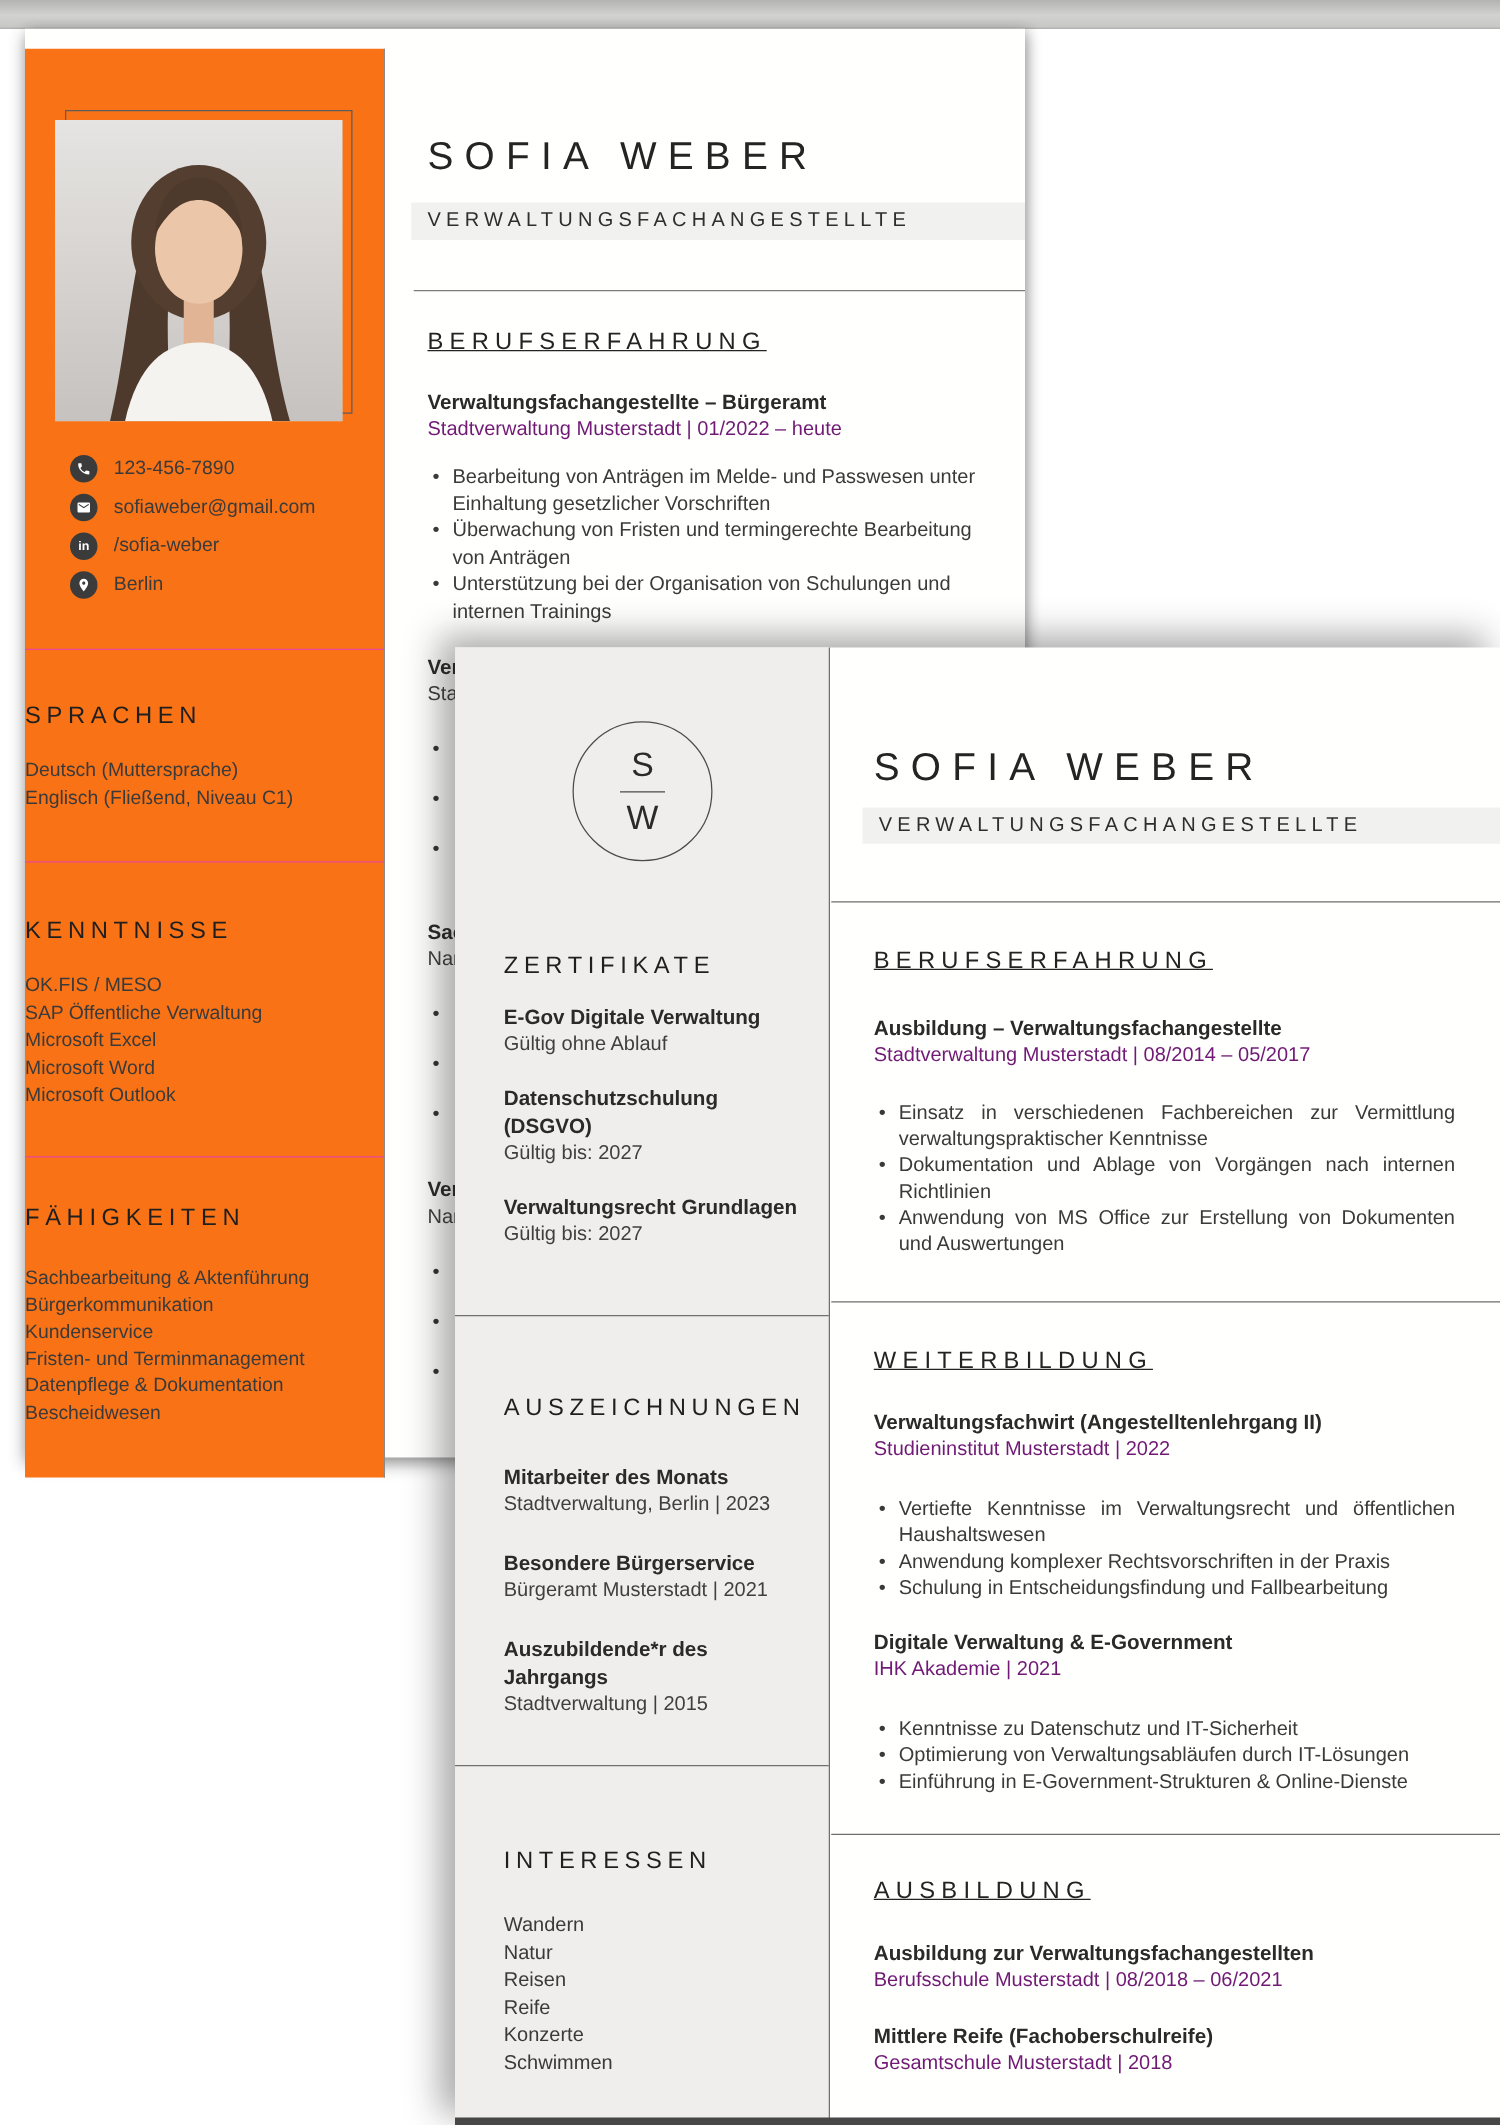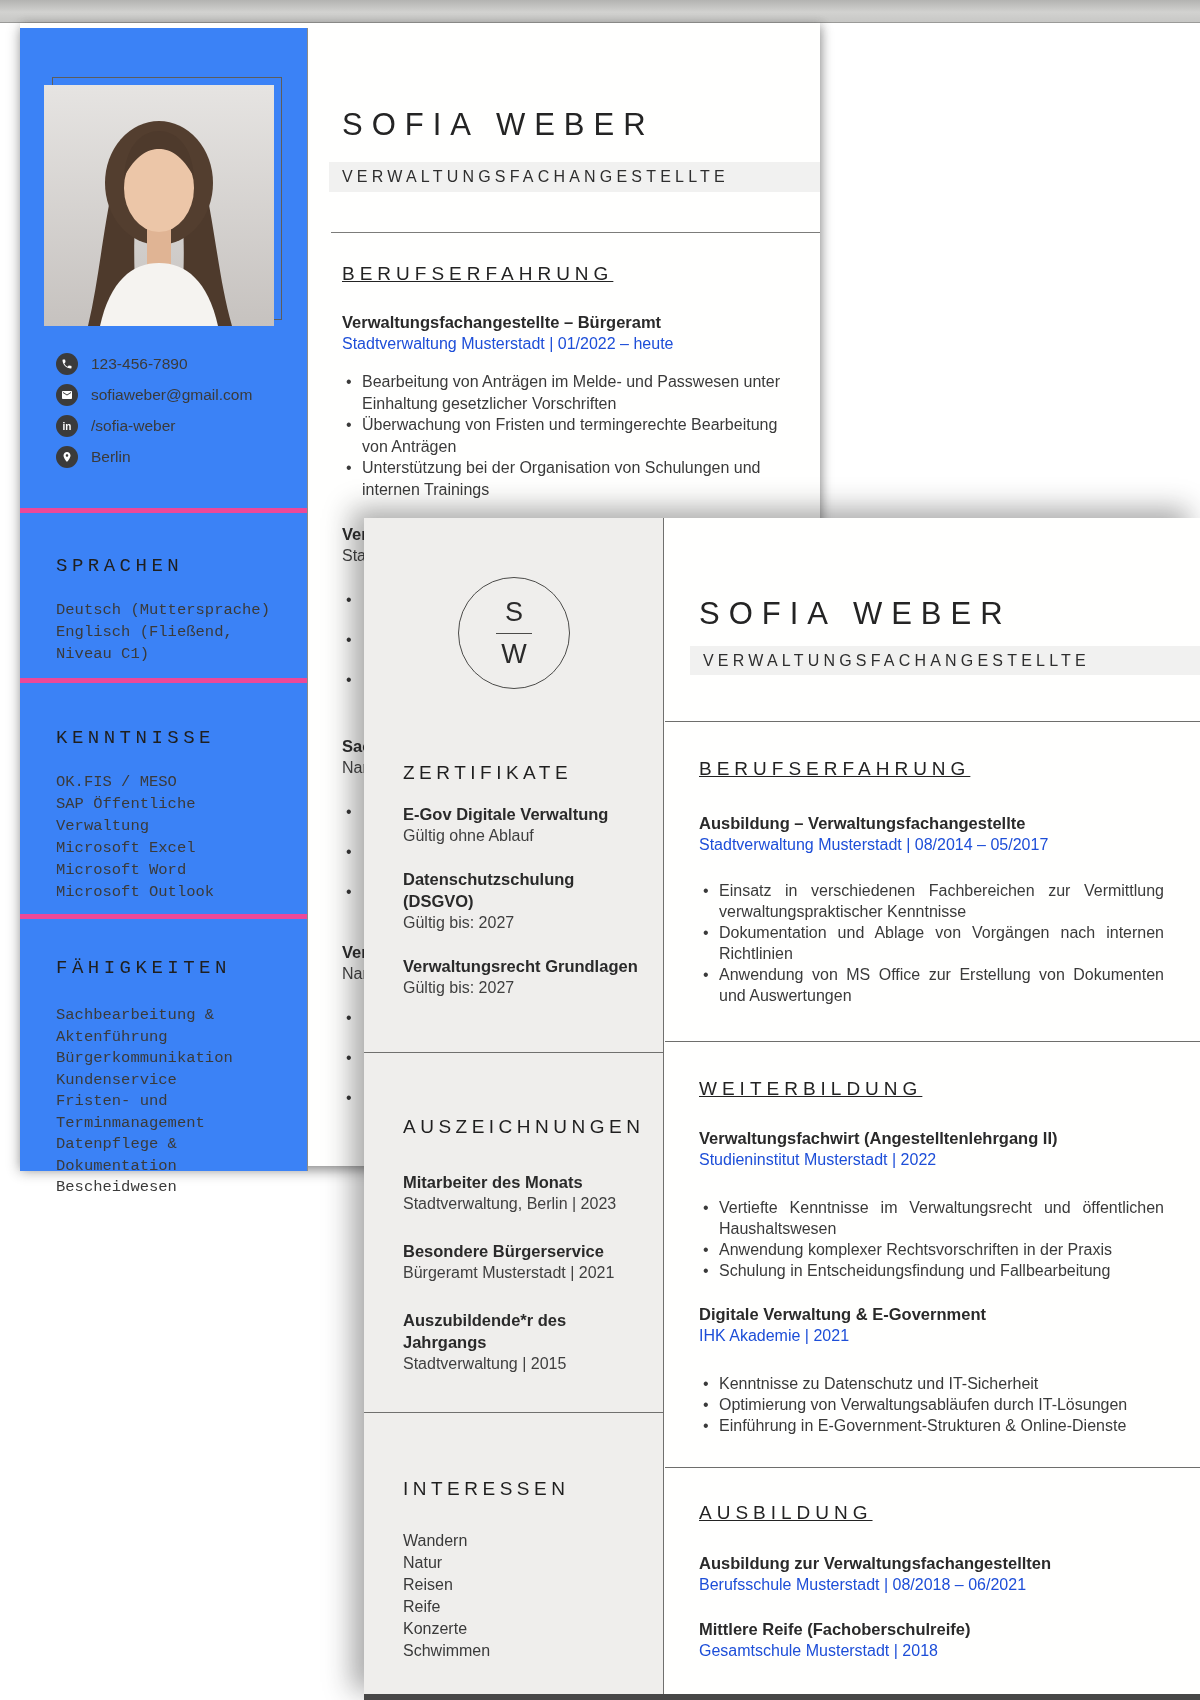--- a/index.html
+++ b/index.html
@@ -19,54 +19,54 @@
   .page1{
     left:20px;top:23px;width:800px;height:1143px;
     box-shadow:0 5px 12px rgba(40,40,40,.45), 3px 0 8px rgba(60,60,60,.18);
   }
   .page2{
     left:364px;top:518px;width:836px;height:1182px;
     box-shadow:-12px -9px 26px rgba(30,30,30,.38);
   }
   
   .p1-sidebar{
-    position:absolute;left:0;top:5px;width:288px;height:100%;
-    background:#3b82f6;border-right:1px solid #8b8b89;box-sizing:border-box;
+    position:absolute;left:0;top:16px;width:288px;height:100%;
+    background:#f97316;border-right:1px solid #8b8b89;box-sizing:border-box;
   }
   .photo-frame{position:absolute;left:32px;top:49px;width:228px;height:241px;border:1px solid #5d5d5b;}
   .photo{position:absolute;left:24px;top:57px;width:230px;height:241px;overflow:hidden;background:#d8d5d2;}
   .photo svg{display:block;}
   .contact{position:absolute;left:36px;top:325px;}
   .crow{display:flex;align-items:center;height:22px;margin-bottom:9px;}
   .cicon{
     width:22px;height:22px;border-radius:50%;background:#3b3b3b;color:#fff;
     display:flex;align-items:center;justify-content:center;margin-right:13px;flex:0 0 22px;
     font-size:10px;font-weight:bold;letter-spacing:0;
   }
   .cicon svg{display:block;}
   .ctext{font-size:15.5px;color:#3a3a3a;}
-  .sb-sec{position:absolute;left:0;right:0;border-top:5px solid #ec4899;padding-left:36px;padding-right:26px;box-sizing:border-box;font-family:Liberation Mono, monospace;}
+  .sb-sec{position:absolute;left:0;right:0;border-top:1px solid #ec4899;padding-right:26px;box-sizing:border-box;}
   #sec-lang{top:480px;padding-top:42px;}
   #sec-skills{top:650px;padding-top:44px;}
   #sec-abil{top:886px;padding-top:38px;bottom:0;}
   .sb-h{font-size:19px;letter-spacing:4.5px;color:#1f1f1f;font-weight:400;}
   .sb-list{list-style:none;margin:22px 0 0;padding:0;font-size:15.5px;line-height:22px;color:#3a3a3a;}
   #sec-abil .sb-list{margin-top:26px;line-height:21.5px;}
   
   .p1-main{position:absolute;left:289px;top:0;right:0;bottom:0;}
   .big-name{font-size:31px;letter-spacing:9px;color:#242424;font-weight:400;white-space:nowrap;}
   .p1-name{position:absolute;left:33px;top:84px;}
   .role-band{position:absolute;height:30px;background:#f1f1f0;display:flex;align-items:center;}
   .p1-band{left:20px;right:0;top:139px;}
   .role-band span{margin-left:13px;font-size:16px;letter-spacing:4.2px;color:#2e2e2e;white-space:nowrap;}
   .p1-rule{position:absolute;left:22px;right:0;top:209px;border-top:1.5px solid #7c7c7a;}
   .sec-h{font-size:19px;letter-spacing:5px;color:#232323;font-weight:400;text-decoration:underline;}
   .p1-exp{position:absolute;left:33px;right:26px;top:240px;}
   .job-title{font-size:16.5px;font-weight:bold;color:#2a2a2a;line-height:22px;margin-top:26px;}
-  .job-meta{font-size:16px;color:#1d4ed8;line-height:22px;}
+  .job-meta{font-size:16px;color:#701a75;line-height:22px;}
   .bullets{list-style:none;margin:16px 0 0;padding:0;font-size:16px;line-height:21.5px;color:#3a3a3a;}
   .bullets li{position:relative;padding-left:20px;}
   .bullets li::before{content:"•";position:absolute;left:4px;top:0;}
   .bullets.justify li{text-align:justify;}
   .frag{position:absolute;left:33px;width:60px;overflow:hidden;}
   .frag .ft{font-size:16.5px;font-weight:bold;color:#2a2a2a;line-height:22px;}
   .frag .fm{font-size:16px;color:#3f3f3f;line-height:22px;}
   .fdots{margin-top:24px;display:flex;flex-direction:column;gap:22px;font-size:16px;color:#333;padding-left:4px;}
   .fragA{top:500px;}
   .fragB{top:712px;}

